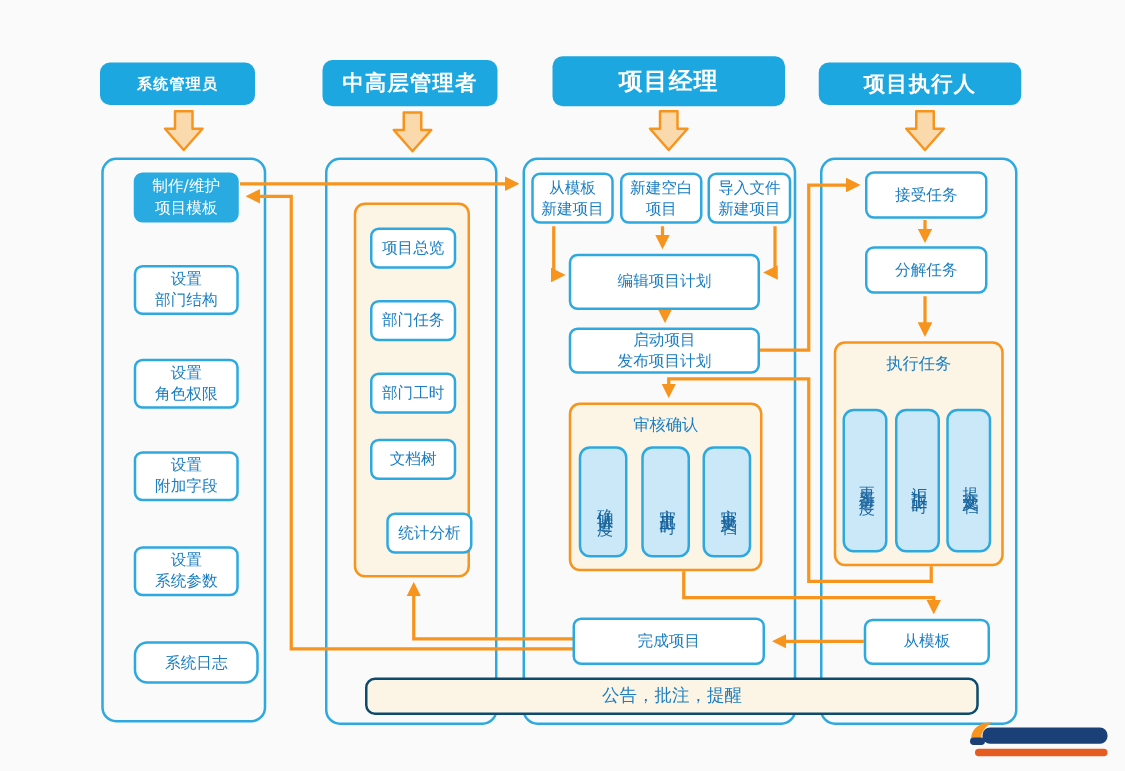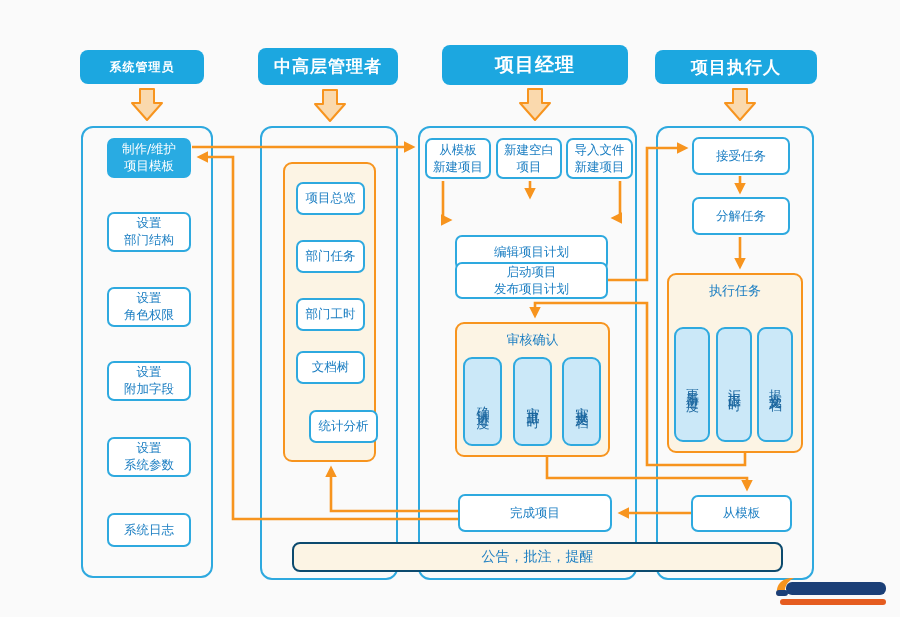--- a/index.html
+++ b/index.html
@@ -89,36 +89,36 @@
 <div class="abs box filled" style="left:107px;top:138px;width:84px;height:40px;"><span>制作/维护
 项目模板</span></div>
 <div class="abs box" style="left:107px;top:212px;width:84px;height:40px;"><span>设置
 部门结构</span></div>
 <div class="abs box" style="left:107px;top:287px;width:84px;height:40px;"><span>设置
 角色权限</span></div>
 <div class="abs box" style="left:107px;top:361px;width:84px;height:40px;"><span>设置
 附加字段</span></div>
 <div class="abs box" style="left:107px;top:437px;width:84px;height:40px;"><span>设置
 系统参数</span></div>
-<div class="abs box" style="left:107px;top:513px;width:84px;height:34px;"><span>系统日志</span></div>
+<div class="abs box" style="left:107px;top:513px;width:100px;height:34px;border-radius:11px;"><span>系统日志</span></div>
 
 <div class="abs group" style="left:283px;top:162px;width:93px;height:300px;"></div>
 <div class="abs box" style="left:296px;top:182px;width:69px;height:33px;"><span>项目总览</span></div>
 <div class="abs box" style="left:296px;top:240px;width:69px;height:33px;"><span>部门任务</span></div>
 <div class="abs box" style="left:296px;top:298px;width:69px;height:33px;"><span>部门工时</span></div>
 <div class="abs box" style="left:296px;top:351px;width:69px;height:33px;"><span>文档树</span></div>
 <div class="abs box" style="left:296px;top:410px;width:69px;height:33px;margin-left:13px;"><span>统计分析</span></div>
 
 <div class="abs box" style="left:425px;top:138px;width:66px;height:41px;"><span>从模板
 新建项目</span></div>
 <div class="abs box" style="left:496px;top:138px;width:66px;height:41px;"><span>新建空白
 项目</span></div>
 <div class="abs box" style="left:566px;top:138px;width:67px;height:41px;"><span>导入文件
 新建项目</span></div>
-<div class="abs box" style="left:455px;top:203px;width:153px;height:35px;margin-top:32px;"><span>编辑项目计划</span></div>
+<div class="abs box" style="left:455px;top:203px;width:153px;height:45px;"><span>编辑项目计划</span></div>
 <div class="abs box" style="left:455px;top:262px;width:153px;height:37px;"><span>启动项目
 发布项目计划</span></div>
 
 <div class="abs group" style="left:455px;top:322px;width:155px;height:135px;">
   <div class="group-title">审核确认</div>
 </div>
 <div class="abs vbox" style="left:463px;top:357px;width:39px;height:89px;">
     <span>确认进度</span>
   </div>
 <div class="abs vbox" style="left:513px;top:357px;width:39px;height:89px;">

